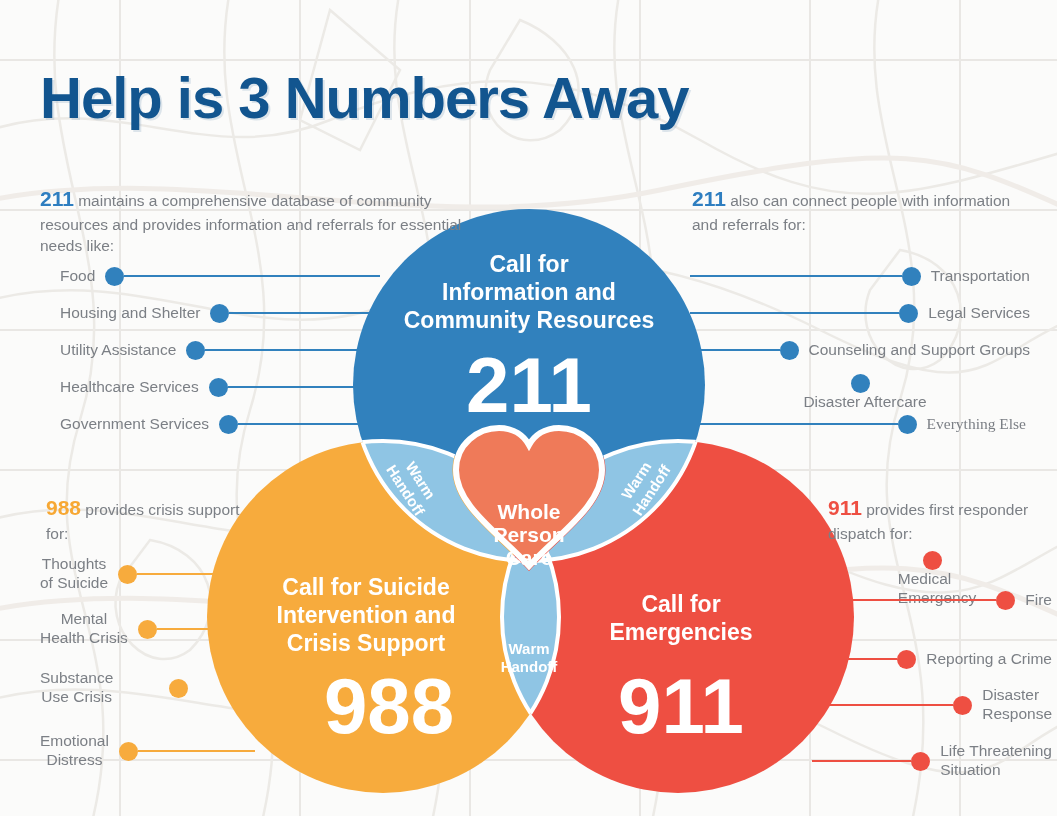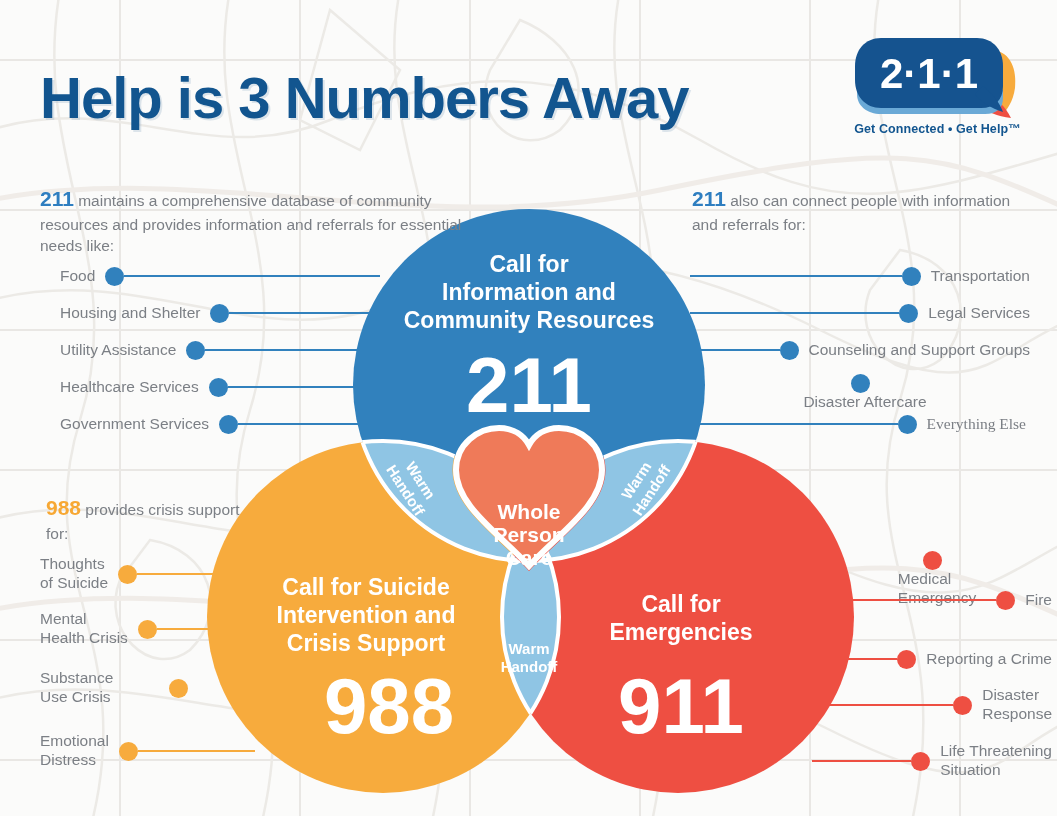--- a/index.html
+++ b/index.html
@@ -59,21 +59,21 @@
   
   .row { position: absolute; display: flex; align-items: center; z-index: 5; }
   .row .lbl {
     font-size: 15.5px; color: #7b7f85; line-height: 1.22; white-space: pre-line;
   }
   .dot { width: 19px; height: 19px; border-radius: 50%; flex: 0 0 19px; }
   .line { height: 2px; flex: 1 1 auto; }
 
   
   .row.left { flex-direction: row; justify-content: flex-end; }
-  .row.left .lbl { text-align: left; margin-right: 10px; }
+  .row.left .lbl { text-align: center; margin-right: 10px; }
   
   .row.right { flex-direction: row; }
   .row.right .lbl { text-align: left; margin-left: 10px; }
 
   .c-blue   .dot { background: #3181bd; }
   .c-blue   .line { background: #3181bd; }
   .c-orange .dot { background: #f7ab3d; }
   .c-orange .line { background: #f7ab3d; }
   .c-red    .dot { background: #ee4f42; }
   .c-red    .line { background: #ee4f42; }
@@ -129,45 +129,32 @@
       <path d="M900 250 C 960 260, 980 320, 940 360 C 900 390, 850 340, 870 290 Z"></path>
     </g>
     <g stroke="#f0ece8" stroke-width="5" fill="none">
       <path d="M-10 200 C 200 160, 420 240, 660 190 S 940 150, 1070 210"></path>
       <path d="M-10 610 C 200 570, 420 650, 660 600 S 940 560, 1070 620"></path>
     </g>
   </svg>
 
   <div class="title">Help is 3 Numbers Away</div>
 
-  <div class="logo-wrap">
-    <svg width="190" height="86" viewBox="0 0 190 86">
-
-      <path d="M148 14 C166 16, 172 34, 170 52 C168 66, 162 74, 156 80 C158 64, 156 44, 148 30 Z" fill="#f7ab3d"></path>
-
-      <path d="M140 58 C152 62, 160 70, 166 82 C152 80, 142 76, 134 70 Z" fill="#ee4f42"></path>
-
-      <path d="M12 58 C12 70, 22 78, 36 78 L140 78 C152 78, 158 72, 158 62 L158 54 L12 52 Z" fill="#6aa9d6"></path>
-
-      <path d="M36 2 L132 2 C148 2, 158 14, 158 30 L158 50 C158 64, 150 72, 136 72 L36 72 C20 72, 10 60, 10 44 L10 30 C10 14, 20 2, 36 2 Z" fill="#15538f"></path>
-
-      <path d="M138 50 C148 58, 154 66, 158 76 C146 72, 136 66, 130 58 Z" fill="#15538f"></path>
-      <text x="84" y="52" text-anchor="middle" fill="#ffffff" font-family="Liberation Sans, sans-serif" font-size="42" font-weight="bold">2·1·1</text>
-    </svg>
-    <div class="logo-tag">Get Connected • Get Help™</div>
-  </div>
 
   <div class="intro blue" id="intro-tl">
     <b>211</b><span> maintains a comprehensive database of community resources and provides information and referrals for essential needs like:</span>
   </div>
   <div class="intro blue" id="intro-tr">
     <b>211</b><span> also can connect people with information and referrals for:</span>
   </div>
   <div class="intro orange" id="intro-bl">
     <b>988</b><span> provides crisis support for:</span>
+  </div>
+  <div class="intro red" id="intro-br">
+    <b>911</b><span> provides first responder dispatch for:</span>
   </div>
 
   <div id="rows">
       <div class="row left c-blue" style="top: 276px; left: 60px; width: 320px; height: 26px; margin-top: -13px;">
         <div class="lbl">Food</div>
         <div class="dot"></div>
         <div class="line"></div>
       </div>
       <div class="row left c-blue" style="top: 313px; left: 60px; width: 320px; height: 26px; margin-top: -13px;">
         <div class="lbl">Housing and Shelter</div>

